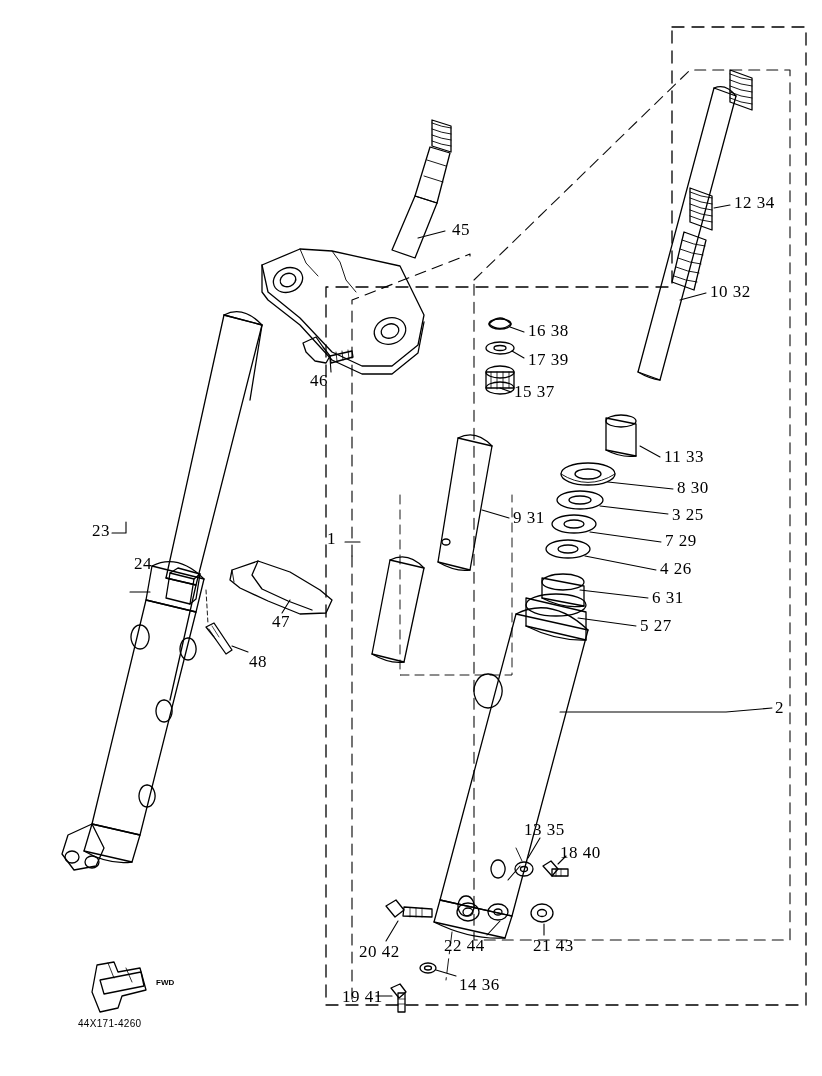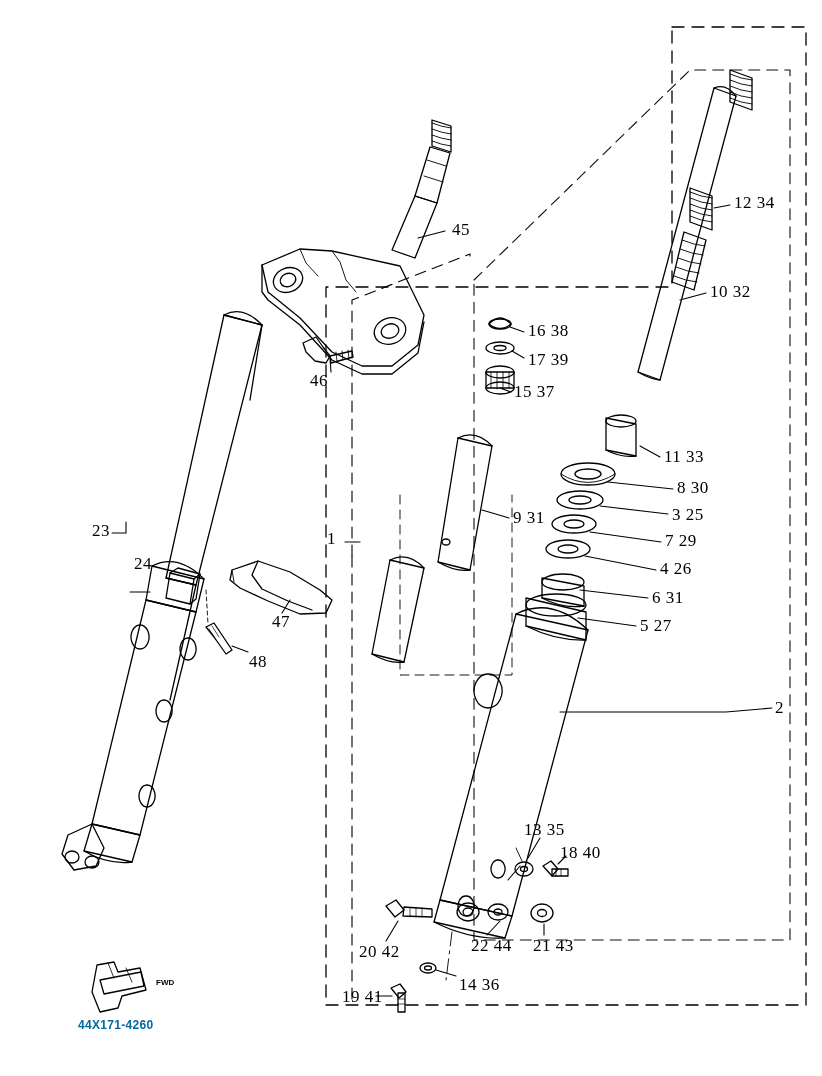--- a/index.html
+++ b/index.html
@@ -31,24 +31,24 @@
     position: absolute;
     font-family: "Liberation Serif", serif;
     font-size: 17px;
     letter-spacing: 0.5px;
     white-space: nowrap;
     color: #000;
   }
   .partcode {
     position: absolute;
     font-family: "Liberation Sans", sans-serif;
-    font-size: 12px;
-    font-weight: bold;
+    font-size: 10px;
+    font-weight: normal;
     letter-spacing: 0.3px;
-    color: #0369a1;
+    color: #000000;
   }
   .fwd-label {
     position: absolute;
     font-family: "Liberation Sans", sans-serif;
     font-size: 8px;
     font-weight: bold;
     color: #000;
   }
 </style>
 </head>
@@ -331,21 +331,21 @@
   <div class="callout" style="left:672px; top:505px;">3 25</div>
   <div class="callout" style="left:665px; top:531px;">7 29</div>
   <div class="callout" style="left:660px; top:559px;">4 26</div>
   <div class="callout" style="left:652px; top:588px;">6 31</div>
   <div class="callout" style="left:640px; top:616px;">5 27</div>
 
   <div class="callout" style="left:775px; top:698px;">2</div>
   <div class="callout" style="left:524px; top:820px;">13 35</div>
   <div class="callout" style="left:560px; top:843px;">18 40</div>
   <div class="callout" style="left:359px; top:942px;">20 42</div>
-  <div class="callout" style="left:471px; top:936px;">22 44</div>
+  <div class="callout" style="left:444px; top:936px;">22 44</div>
   <div class="callout" style="left:533px; top:936px;">21 43</div>
   <div class="callout" style="left:459px; top:975px;">14 36</div>
   <div class="callout" style="left:342px; top:987px;text-align:center;">19 41</div>
 
   <div class="fwd-label" style="left:108px; top:978px;padding-left:48px;">FWD</div>
   <div class="partcode" style="left:78px; top:1018px;">44X171-4260</div>
 
 </div>
 
 </body></html>

